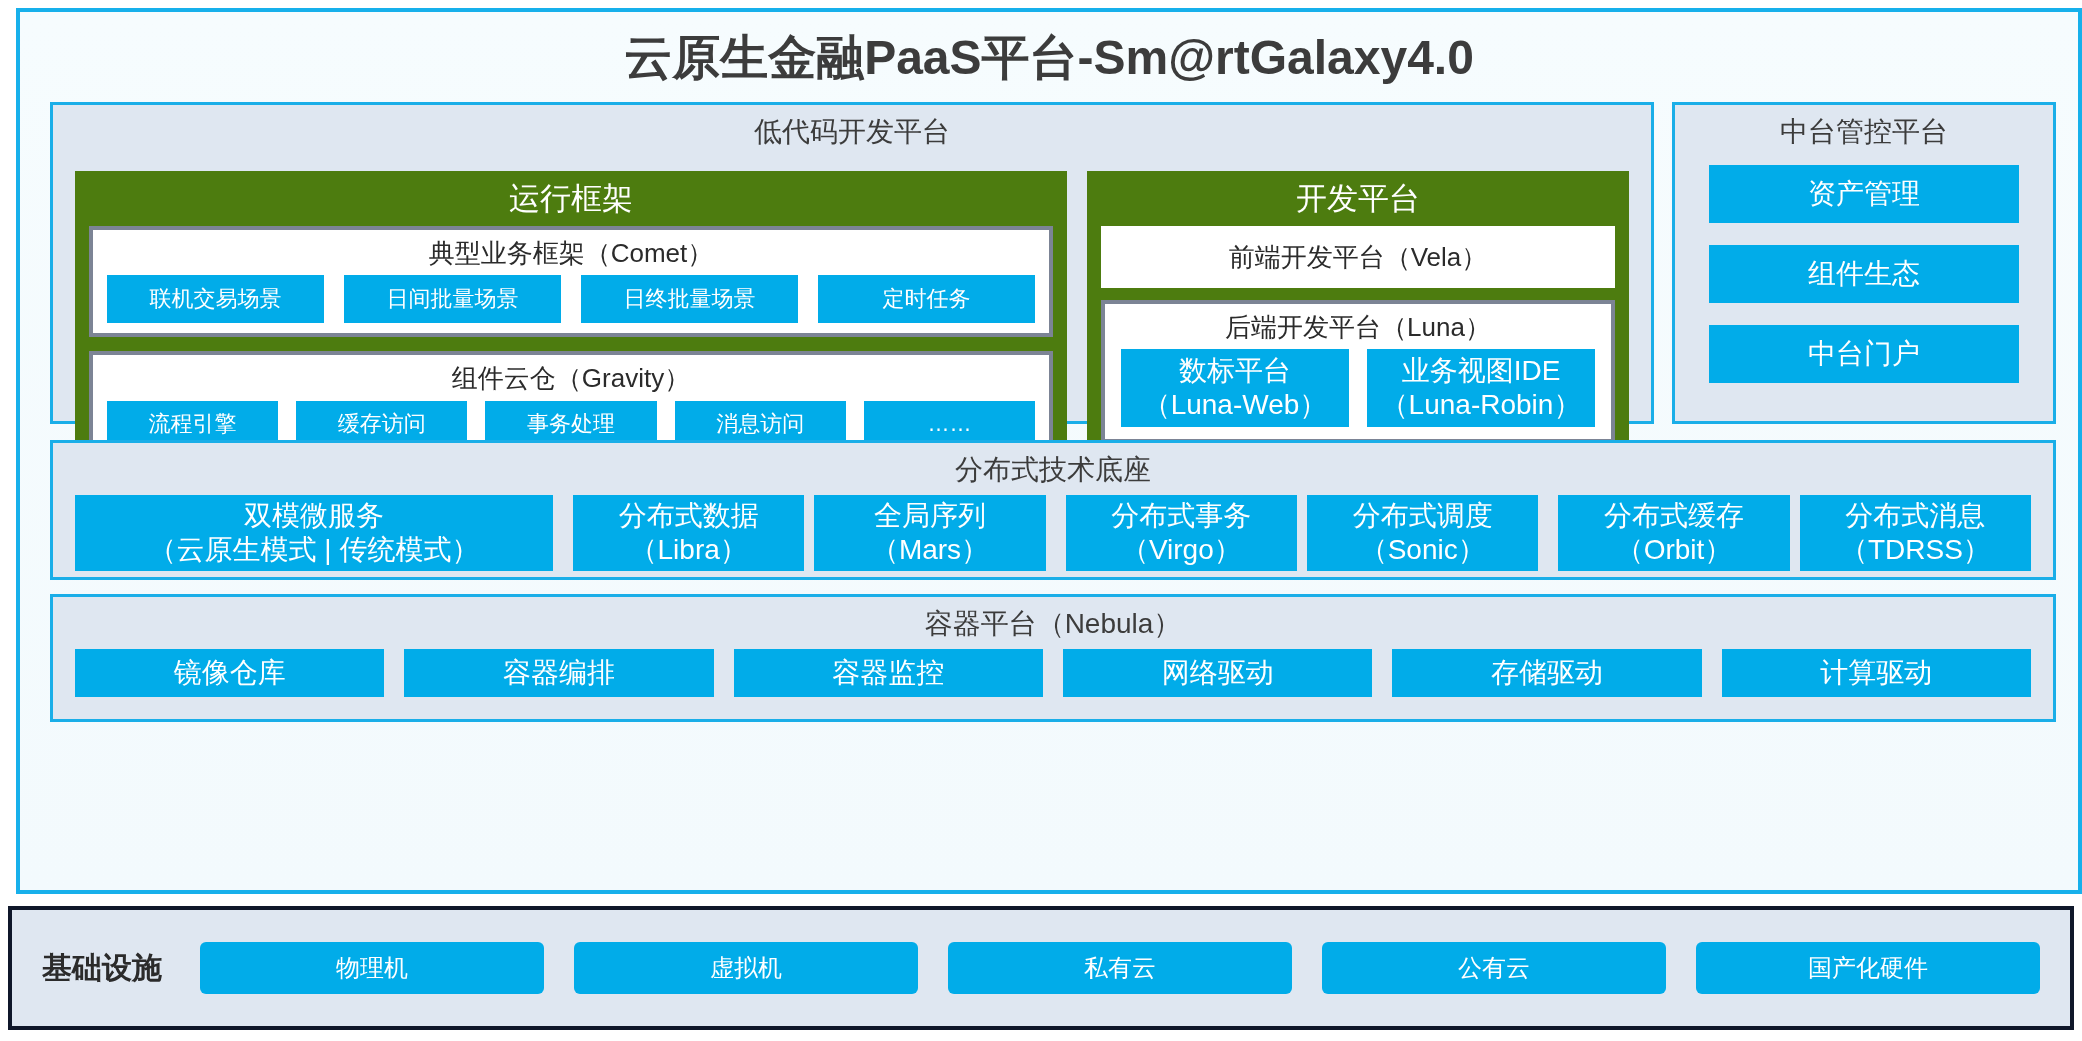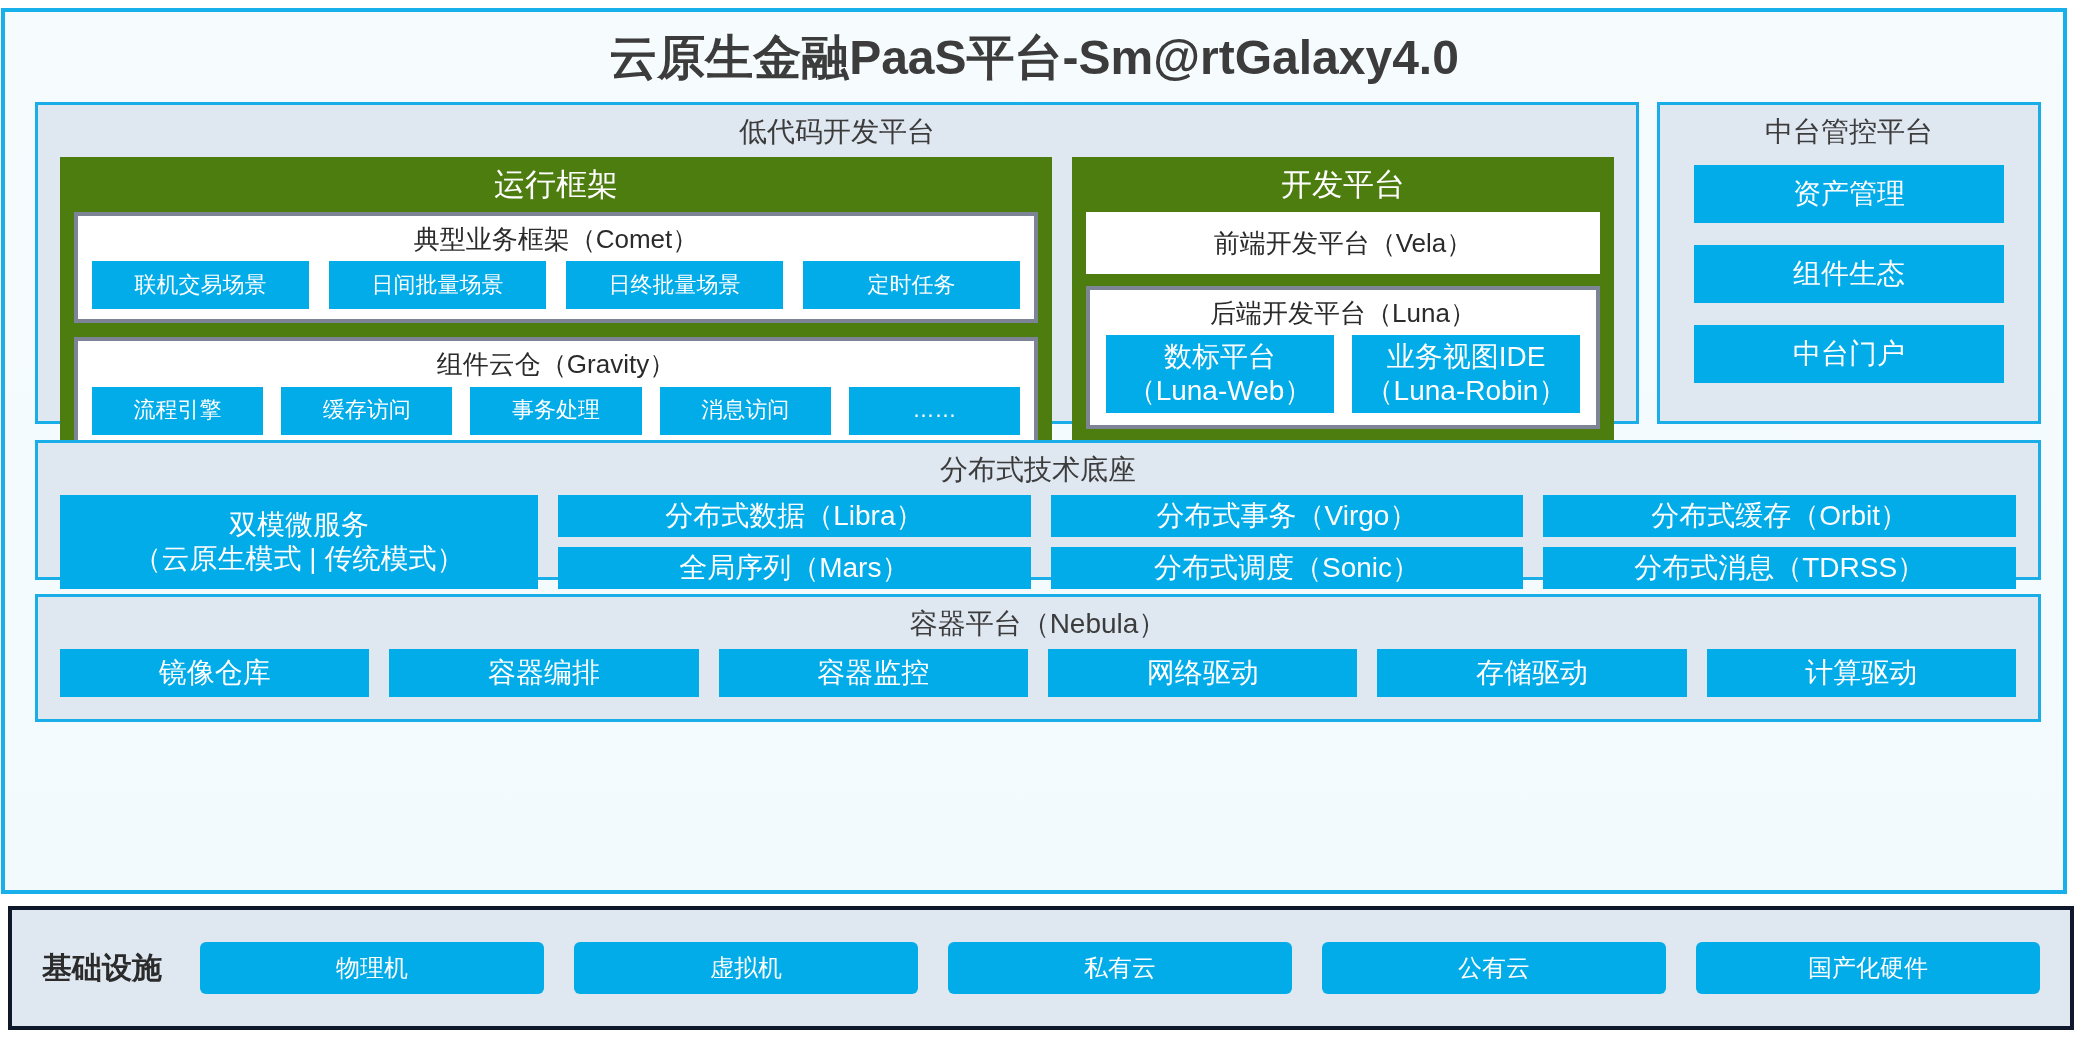--- a/index.html
+++ b/index.html
@@ -7,21 +7,21 @@
   body{
     width:2082px;height:1041px;
     font-family:"Liberation Sans","DejaVu Sans",sans-serif;
     color:#3a3a3a;
     -webkit-font-smoothing:antialiased;
   }
   .stage{position:relative;width:2082px;height:1041px;box-sizing:border-box;}
 
   
   .main-frame{
-    position:absolute;left:1px;top:8px;width:2066px;height:886px;
+    position:absolute;left:16px;top:8px;width:2066px;height:886px;
     box-sizing:border-box;
     border:4px solid #17B0EB;
     background:linear-gradient(180deg,#f6fcfe 0%,#f3fafd 100%);
     padding:0;
   }
   .main-title{
     text-align:center;
     font-size:48px;
     font-weight:bold;
     color:#3c3c3c;
@@ -72,21 +72,21 @@
     padding:8px 0 6px 0;
     line-height:1.2;
   }
 
   
   .row1{
     position:absolute;left:30px;top:90px;
     width:2006px;height:322px;
     display:flex;gap:18px;
   }
-  .lowcode{flex:0 0 1604px;display:flex;flex-direction:column;}
+  .lowcode{flex:0 0 1604px;display:flex;flex-direction:column;gap:14px;}
   .lowcode-body{
     display:flex;gap:20px;
     padding:0 22px 20px 22px;
     flex:1;
   }
   .bluebox{
     box-sizing:border-box;
     background:#4d7c0f;
     display:flex;flex-direction:column;
     padding:0 14px 14px 14px;
@@ -125,21 +125,21 @@
     position:absolute;left:30px;top:428px;
     width:2006px;height:140px;
     display:flex;flex-direction:column;
   }
   .dist-body{
     display:flex;gap:20px;
     padding:0 22px 16px 22px;flex:1;
   }
   .dist-left{flex:0 0 478px;}
   .dist-left .tile{height:100%;}
-  .dist-col{flex:1;display:flex;flex-direction:column;gap:10px;}
+  .dist-col{flex:1;display:flex;flex-direction:row;gap:10px;}
   .dist-col .tile{flex:1;}
 
   
   .row3{
     position:absolute;left:30px;top:582px;
     width:2006px;height:128px;
     display:flex;flex-direction:column;
   }
   .nebula-body{
     display:flex;gap:20px;padding:0 22px 16px 22px;

